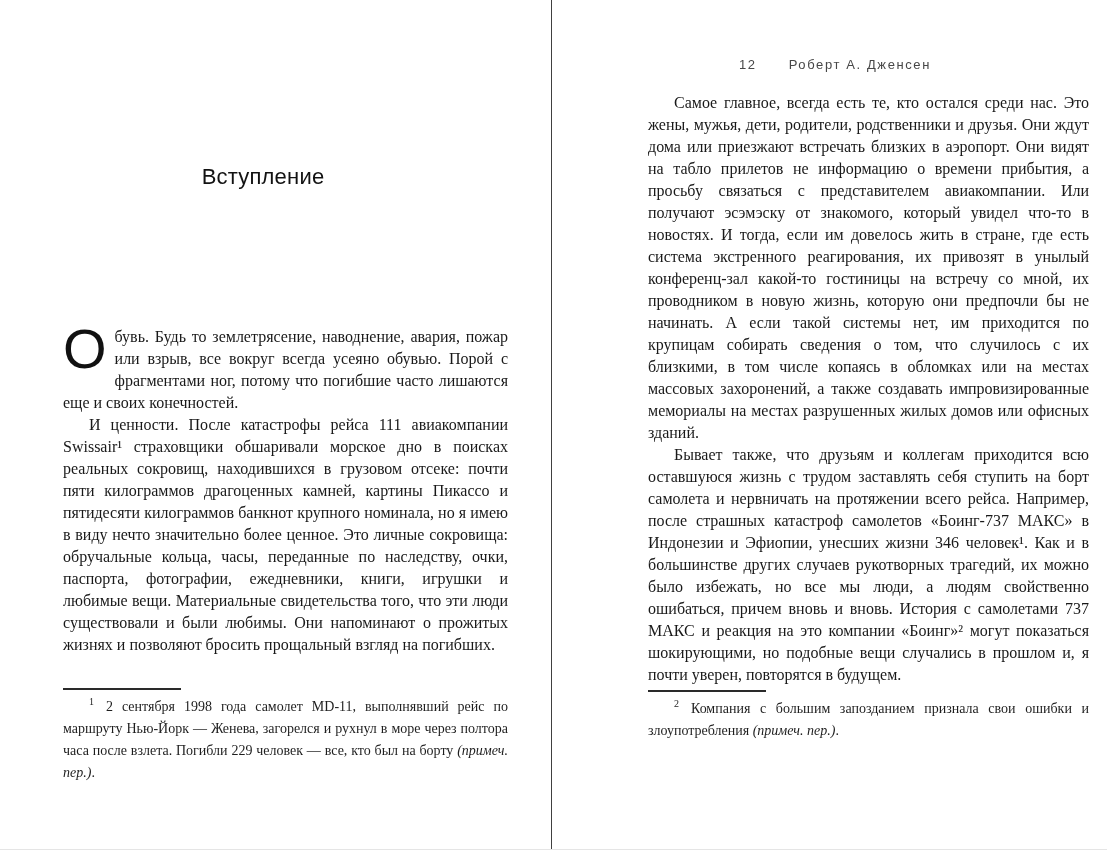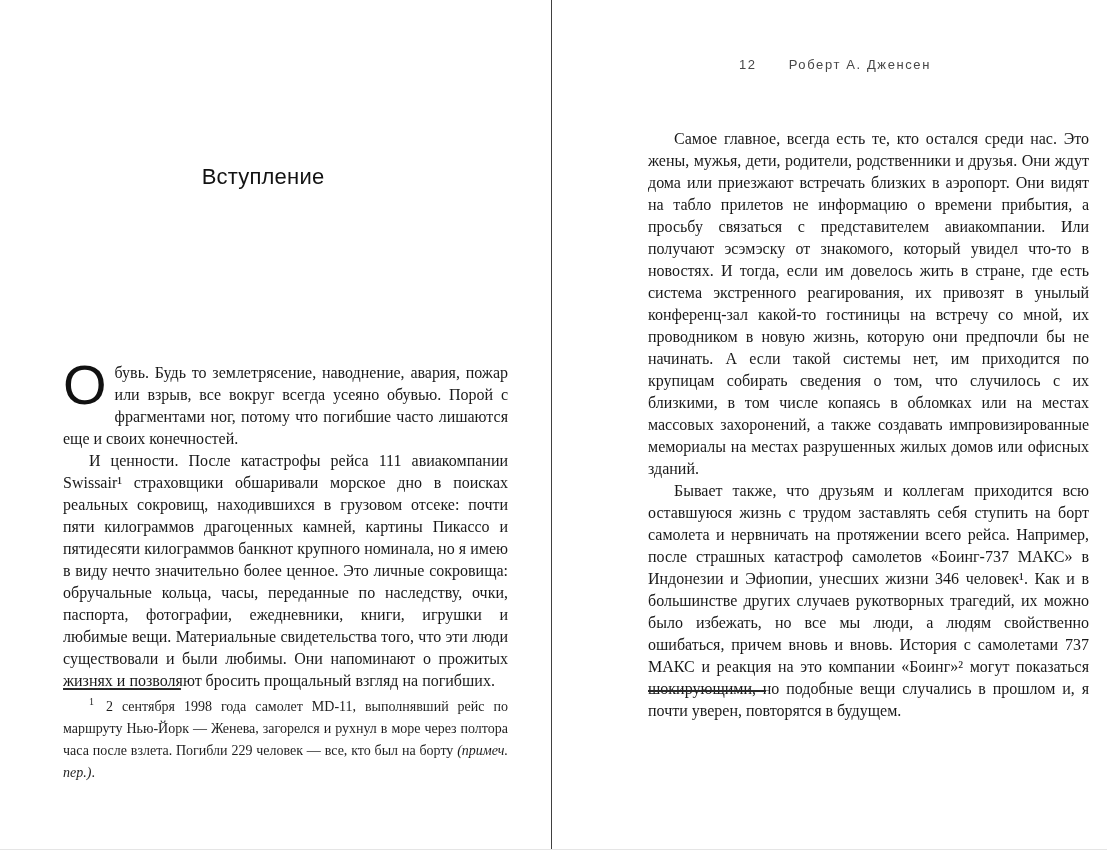--- a/index.html
+++ b/index.html
@@ -19,21 +19,21 @@
     position: absolute; top: 164px; left: 63px; width: 400px;
     margin: 0; text-align: center;
     font-family: "Liberation Sans", sans-serif;
     font-size: 22px; font-weight: 500; color: #121212;
     letter-spacing: 0.2px;
   }
 
   .body-text {
     position: absolute;
     font-size: 16px; line-height: 22px;
-    text-align: justify; color: #191919; margin-top: 36px;
+    text-align: justify; color: #191919;
   }
   .bt-left  { top: 326px; left: 63px; width: 445px; }
   .bt-right { top: 92px;  left: 96px; width: 441px; }
   .para { margin: 0; }
   .para.indent { text-indent: 26px; }
 
   .dropcap {
     float: left;
     font-family: "Liberation Sans", sans-serif;
     font-size: 56px; line-height: 44px; height: 44px;
@@ -92,17 +92,18 @@
       <span class="page-num">12</span><span class="author">Роберт А. Дженсен</span>
     </div>
 
     <div class="body-text bt-right">
       <p class="para indent">Самое главное, всегда есть те, кто остался среди нас. Это жены, мужья, дети, родители, родственники и друзья. Они ждут дома или приезжают встречать близких в аэропорт. Они видят на табло прилетов не информацию о времени прибытия, а просьбу связаться с представителем авиакомпании. Или получают эсэмэску от знакомого, который увидел что-то в новостях. И тогда, если им довелось жить в стране, где есть система экстренного реагирования, их привозят в унылый конференц-зал какой-то гостиницы на встречу со мной, их проводником в новую жизнь, которую они предпочли бы не начинать. А если такой системы нет, им приходится по крупицам собирать сведения о том, что случилось с их близкими, в том числе копаясь в обломках или на местах массовых захоронений, а также создавать импровизированные мемориалы на местах разрушенных жилых домов или офисных зданий.</p>
       <p class="para indent">Бывает также, что друзьям и коллегам приходится всю оставшуюся жизнь с трудом заставлять себя ступить на борт самолета и нервничать на протяжении всего рейса. Например, после страшных катастроф самолетов «Боинг-737 МАКС» в Индонезии и Эфиопии, унесших жизни 346 человек¹. Как и в большинстве других случаев рукотворных трагедий, их можно было избежать, но все мы люди, а людям свойственно ошибаться, причем вновь и вновь. История с самолетами 737 МАКС и реакция на это компании «Боинг»² могут показаться шокирующими, но подобные вещи случались в прошлом и, я почти уверен, повторятся в будущем.</p>
     </div>
 
     <div class="footnotes fnr">
       <div class="fn-rule"></div>
+      <p class="fn"><sup class="fn-marker">2</sup><span>Компания с большим запозданием признала свои ошибки и злоупотребления </span><i>(примеч. пер.)</i><span>.</span></p>
     </div>
   </div>
 
   <div class="bottom-rule"></div>
 </div>
 
 </body></html>

